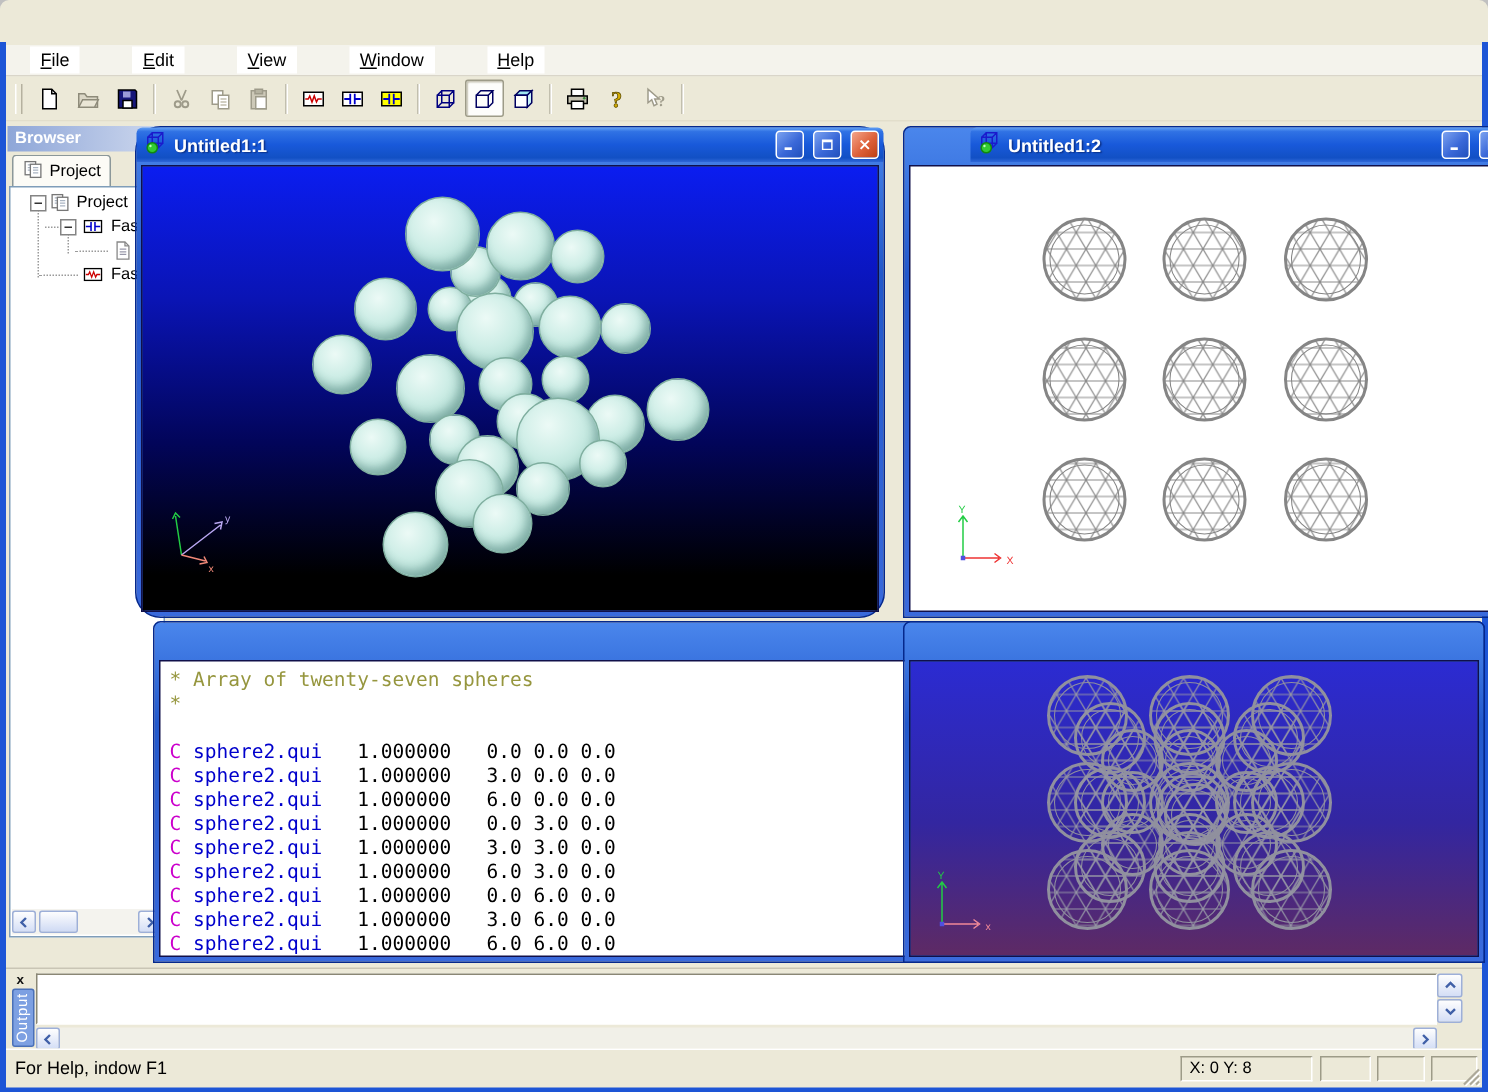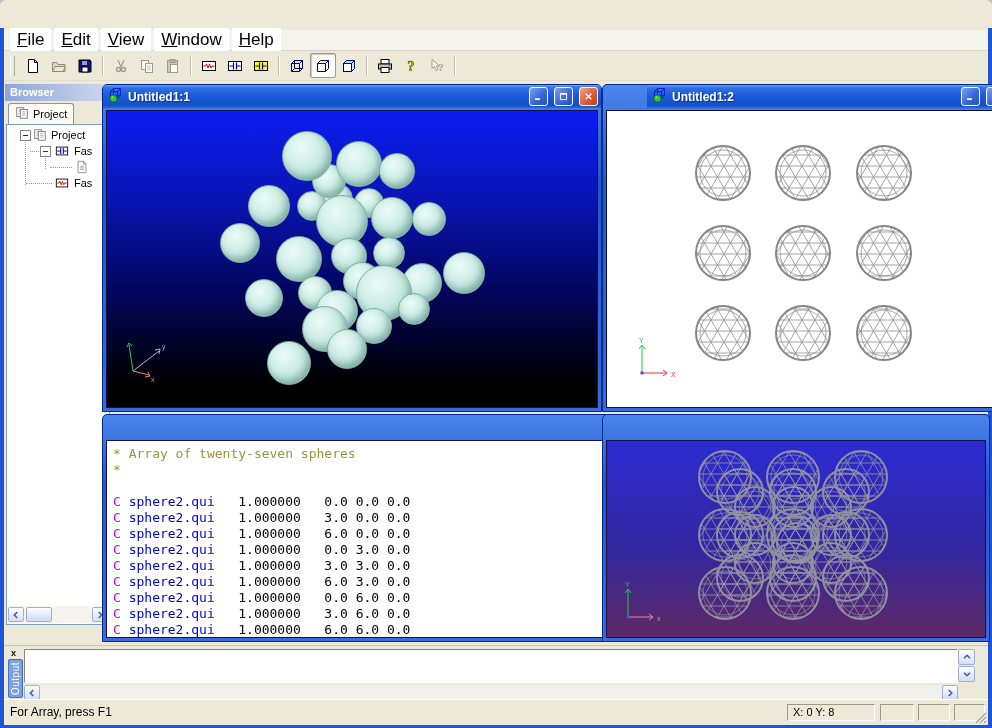--- a/index.html
+++ b/index.html
@@ -17,21 +17,21 @@
   .title-text{font-weight:bold;font-size:13px;text-shadow:1px 1px 1px #0a3088;margin-left:5px;flex:1;}
   .appicon svg{width:18px;height:18px;}
   .cbtn{width:21px;height:21px;border:1px solid #fff;border-radius:3px;margin-left:2px;
     background:linear-gradient(135deg,#7ba2f0 0%,#3a68d8 55%,#2150bc 100%);
     display:inline-flex;align-items:center;justify-content:center;}
   .cbtn.close{background:linear-gradient(135deg,#f4a58a 0%,#dd5f38 55%,#bc3f14 100%);}
   .cbtn svg{width:13px;height:13px;}
 
   
   .menubar{position:absolute;left:4px;top:30px;width:984px;height:21px;background:#f4f3ec;
-    border-bottom:1px solid #d9d5c9;display:flex;align-items:center;font-size:17px;padding-left:6px;box-sizing:border-box;color:#000;}
+    border-bottom:1px solid #d9d5c9;display:flex;align-items:center;font-size:12px;padding-left:16px;box-sizing:border-box;color:#000;gap:32px;}
   .mitem{padding:2px 7px;background:#fff;margin-right:3px;}
   .toolbar{position:absolute;left:4px;top:51px;width:984px;height:30px;background:#ece9d8;
     display:flex;align-items:center;padding-left:4px;box-sizing:border-box;border-bottom:1px solid #e2decb;}
   .tgrip{width:3px;height:20px;border-left:1px solid #fff;border-right:1px solid #b5b19f;margin:0 5px 0 2px;}
   .tbtn{width:24px;height:23px;display:flex;align-items:center;justify-content:center;border:1px solid transparent;border-radius:2px;}
   .tbtn svg{width:16px;height:16px;}
   .tbtn.pressed{background:#fdfdfb;border:1px solid #9d9b88;box-shadow:inset 1px 1px 1px #c8c5b5;}
   .tsep{width:1px;height:20px;background:#c2bfae;border-right:1px solid #fff;margin:0 4px;}
 
   
@@ -362,21 +362,21 @@
           <circle cx="254" cy="152" r="22" fill="none" stroke="#90909e" stroke-width="0.7"></circle>
         </svg><div class="triad" style="left: 14px; bottom: 8px;"><svg width="48" height="44" viewBox="0 0 48 44">
             <path d="M7 36V9M4 12l3-4 3 4" stroke="#22cc44" fill="none"></path>
             <path d="M7 36h24M28 33l4 3-4 3" stroke="#f08898" fill="none"></path>
             <rect x="5.5" y="34.5" width="3" height="3" fill="#5050e0"></rect>
             <text x="4" y="6" font-size="7" fill="#22cc44">Y</text>
             <text x="36" y="40" font-size="7" fill="#f08898">x</text>
           </svg></div></div>
   </div>
 
-  <div class="child" style="left:102px;top:84px;width:498px;height:326px;">
+  <div class="child" style="left:90px;top:84px;width:498px;height:326px;border-radius:17px;">
     <div class="ctitle">
       <span class="wicon"><svg viewBox="0 0 16 16">
             <path d="M2.5 4.5h7v7h-7zM5.5 1.5h7v7h-7zM2.5 4.5l3-3M9.5 4.5l3-3M2.5 11.5l3-3M9.5 11.5l3-3" fill="none" stroke="#1a1acc"></path>
             <circle cx="5.5" cy="11.5" r="3.4" fill="#33cc33" stroke="#118811"></circle>
             <circle cx="4.3" cy="10.3" r=".8" fill="#b8ffb8"></circle>
           </svg></span>
       <span class="ttl">Untitled1:1</span>
       <span class="ccbtn">
           <svg viewBox="0 0 16 16">
             <rect x="3" y="10.5" width="7" height="2.6" fill="#fff"></rect>
@@ -516,21 +516,21 @@
         </div>
       <div class="sbtn" id="o-right">
           <svg viewBox="0 0 8 8">
             <path d="M2.7 1l3 3-3 3" stroke="#4060a8" stroke-width="1.6" fill="none"></path>
           </svg>
         </div>
     </div>
   </div>
 
   <div class="statusbar">
-    <span class="shelp">For Array, press F1</span>
+    <span class="shelp">For Help, indow F1</span>
     <span class="spanel" style="left:783px;width:88px;">X: 0 Y: 8</span>
     <span class="spanel" style="left:876px;width:34px;"></span>
     <span class="spanel" style="left:914px;width:32px;"></span>
     <span class="spanel" style="left:950px;width:31px;"></span>
     <span class="grip" id="grip"><svg viewBox="0 0 13 13">
           <path d="M12 2L2 12M12 6L6 12M12 10l-2 2" stroke="#aca899" stroke-width="1.5"></path>
           <path d="M13 3L3 13M13 7L7 13M13 11l-2 2" stroke="#fff"></path>
         </svg></span>
   </div>
 </div>

